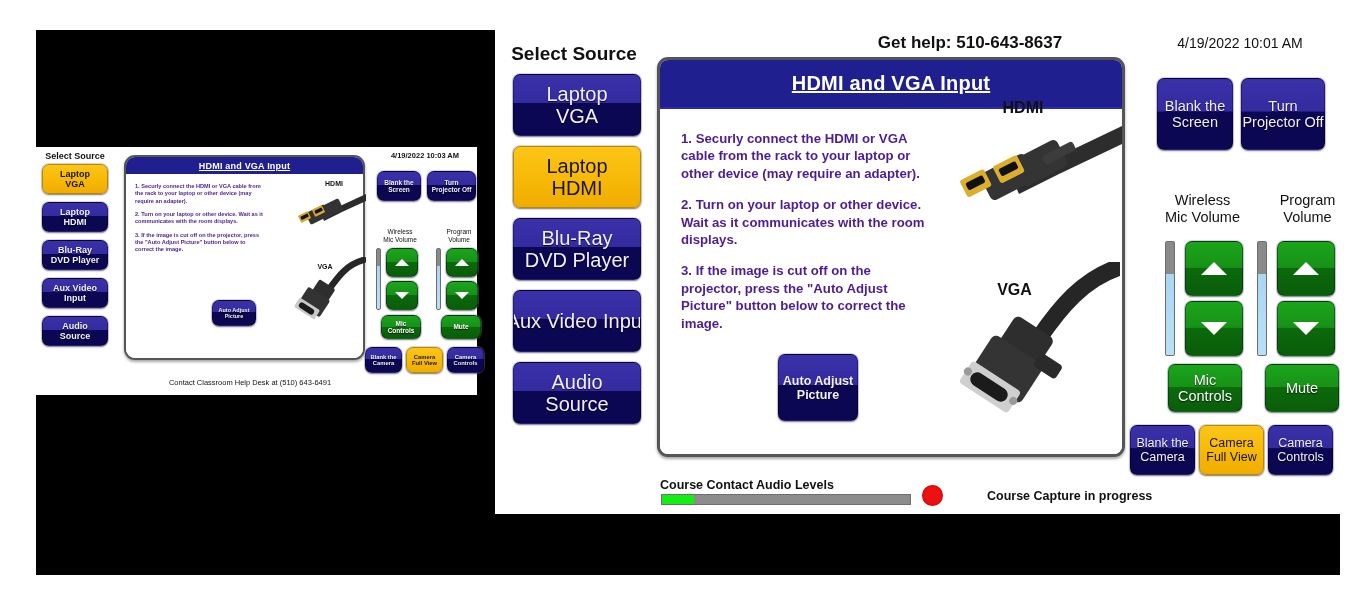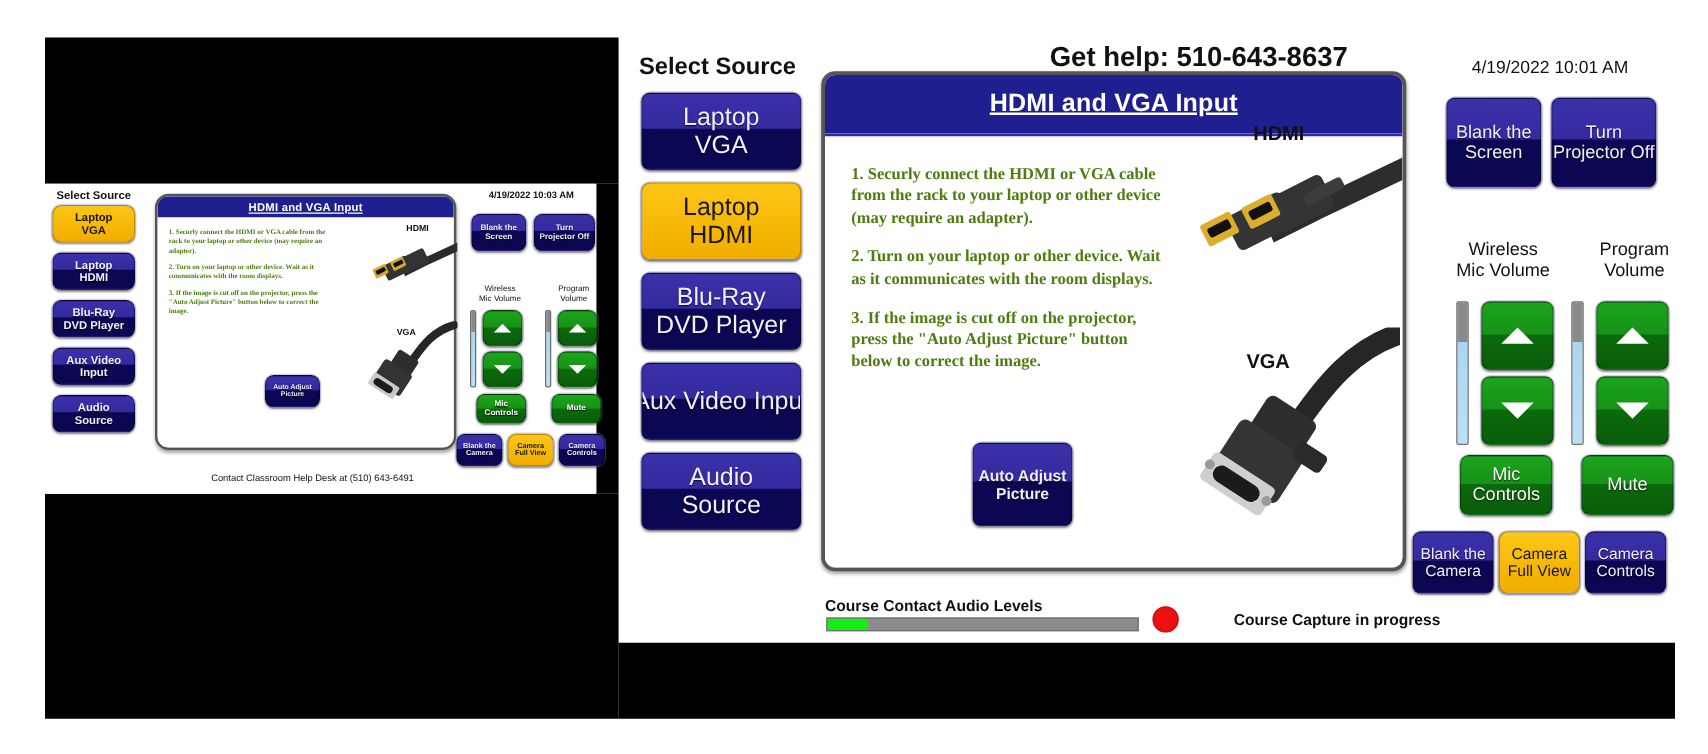--- a/index.html
+++ b/index.html
@@ -36,21 +36,21 @@
        font-weight:bold;user-select:none;}
 
   
   .card{position:absolute;background:#ffffff;border:2px solid #555;border-radius:11px;
         box-sizing:border-box;overflow:hidden;box-shadow:0 2px 3px rgba(0,0,0,.35);}
   .card-hd{position:absolute;left:0;right:0;top:0;background:#1f1f8f;
         color:#ffffff;font-weight:bold;text-align:center;display:flex;
         align-items:center;justify-content:center;letter-spacing:.2px;text-decoration:underline;}
   .card-body{position:absolute;left:0;right:0;bottom:0;background:#fff;}
 
-  .steps{position:absolute;color:#4d7c0f;font-weight:bold;line-height:1.32;font-family:Liberation Serif, serif;}
+  .steps{position:absolute;color:#4c1d95;font-weight:bold;line-height:1.32;}
   .steps p{margin:0 0 1.05em 0;}
 
   
   .slider{position:absolute;border-radius:2px;overflow:hidden;
           background:linear-gradient(to bottom,#8a8a8a 0%,#8a8a8a 28%,#aad6f2 28%,#b9e0f7 100%);
           border:1px solid #6d6d6d;box-sizing:border-box;}
 
   
   .meter{position:absolute;background:#8c8c8c;border:1px solid #6f6f6f;box-sizing:border-box;}
   .meter-fill{position:absolute;left:0;top:0;bottom:0;background:#12ef12;}
@@ -198,23 +198,23 @@
       <span>Controls</span>
     </div>
 
     <div class="lbl" style="left:94px;top:232px;width:240px;font-size:7.5px;font-weight:normal;">Contact Classroom Help Desk at (510) 643-6491</div>
   </div>
 
   <div id="largePanel">
 
     <div class="lbl" style="left:14px;top:43px;width:130px;font-size:19px;">Select Source</div>
 
-    <div class="lbl" style="left:309px;top:33px;width:310px;font-size:22px;">Get help: 510-643-8637</div>
-
-    <div class="lbl" style="left:655px;top:45px;width:180px;font-size:14px;font-weight:normal;">4/19/2022 10:01 AM</div>
+    <div class="lbl" style="left:320px;top:33px;width:310px;font-size:17px;">Get help: 510-643-8637</div>
+
+    <div class="lbl" style="left:655px;top:35px;width:180px;font-size:14px;font-weight:normal;">4/19/2022 10:01 AM</div>
 
     <div class="btn navy" style="left:18px;top:74px;width:128px;height:62px;font-size:20px;">
       <span>Laptop</span>
       <span>VGA</span>
     </div>
     <div class="btn gold" style="left:18px;top:146px;width:128px;height:62px;font-size:20px;">
       <span>Laptop</span>
       <span>HDMI</span>
     </div>
     <div class="btn navy" style="left:18px;top:218px;width:128px;height:62px;font-size:20px;">

